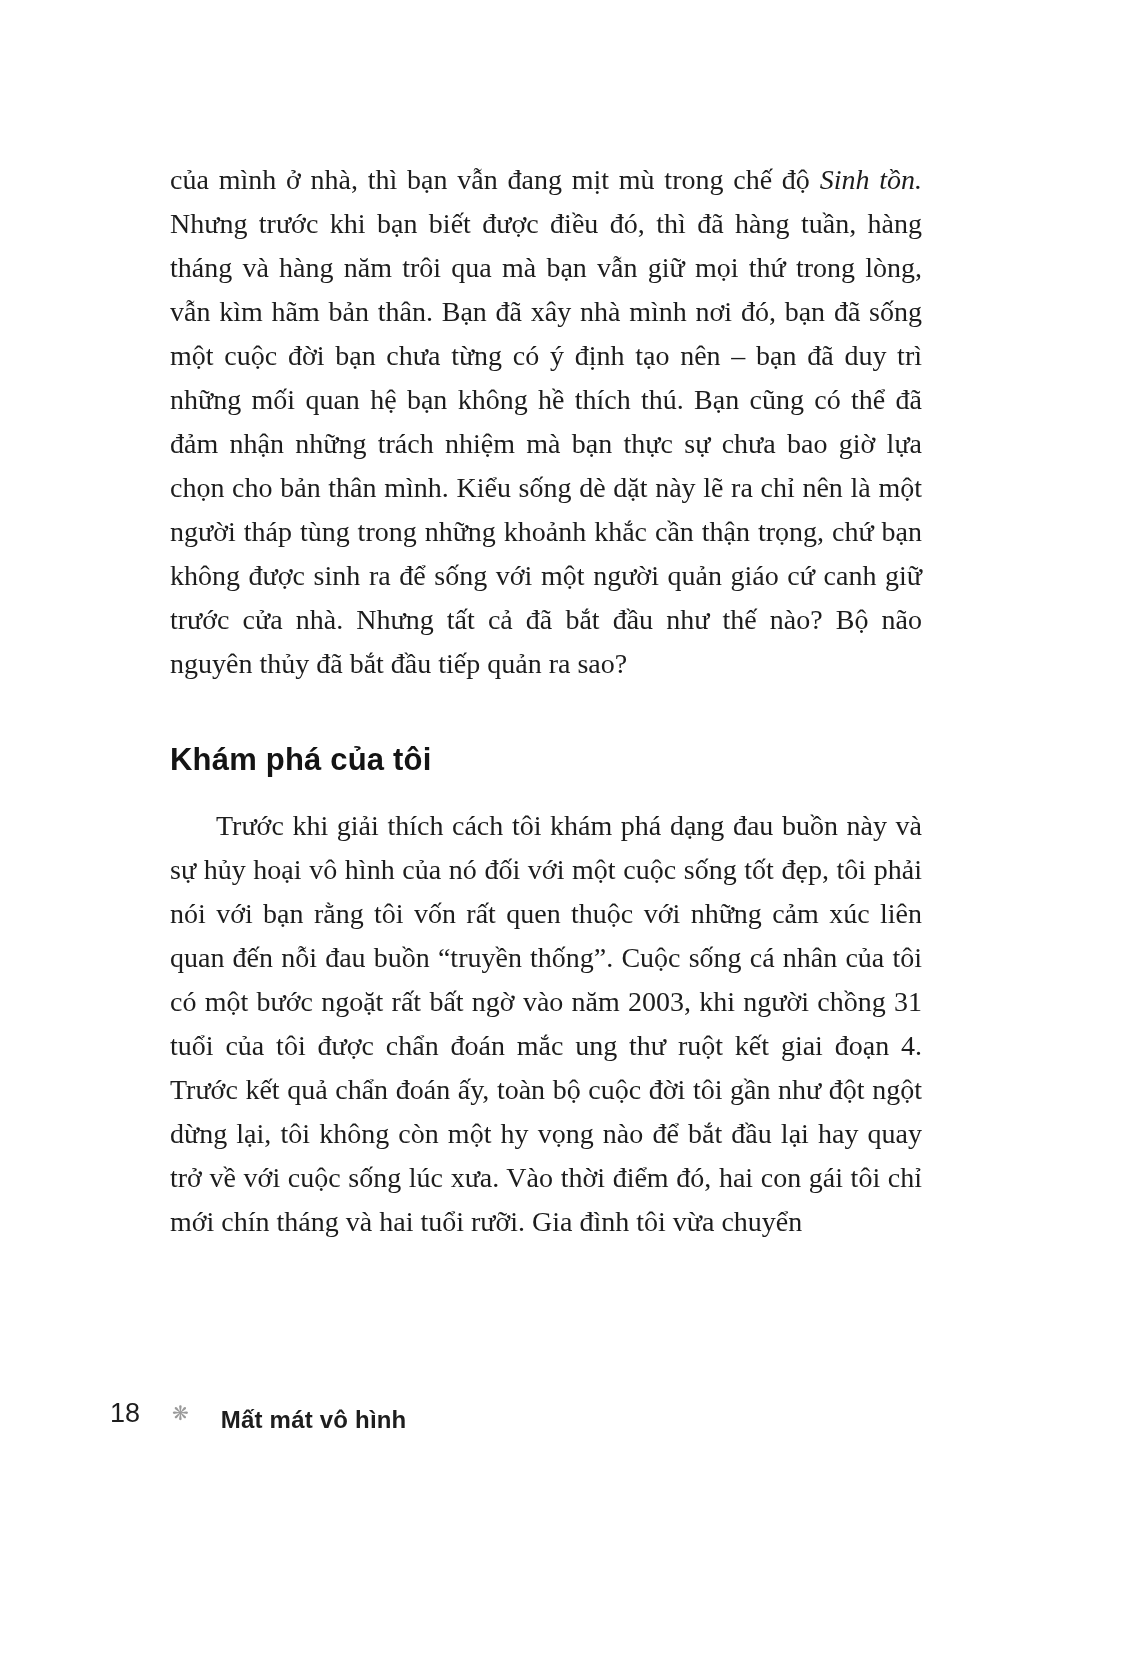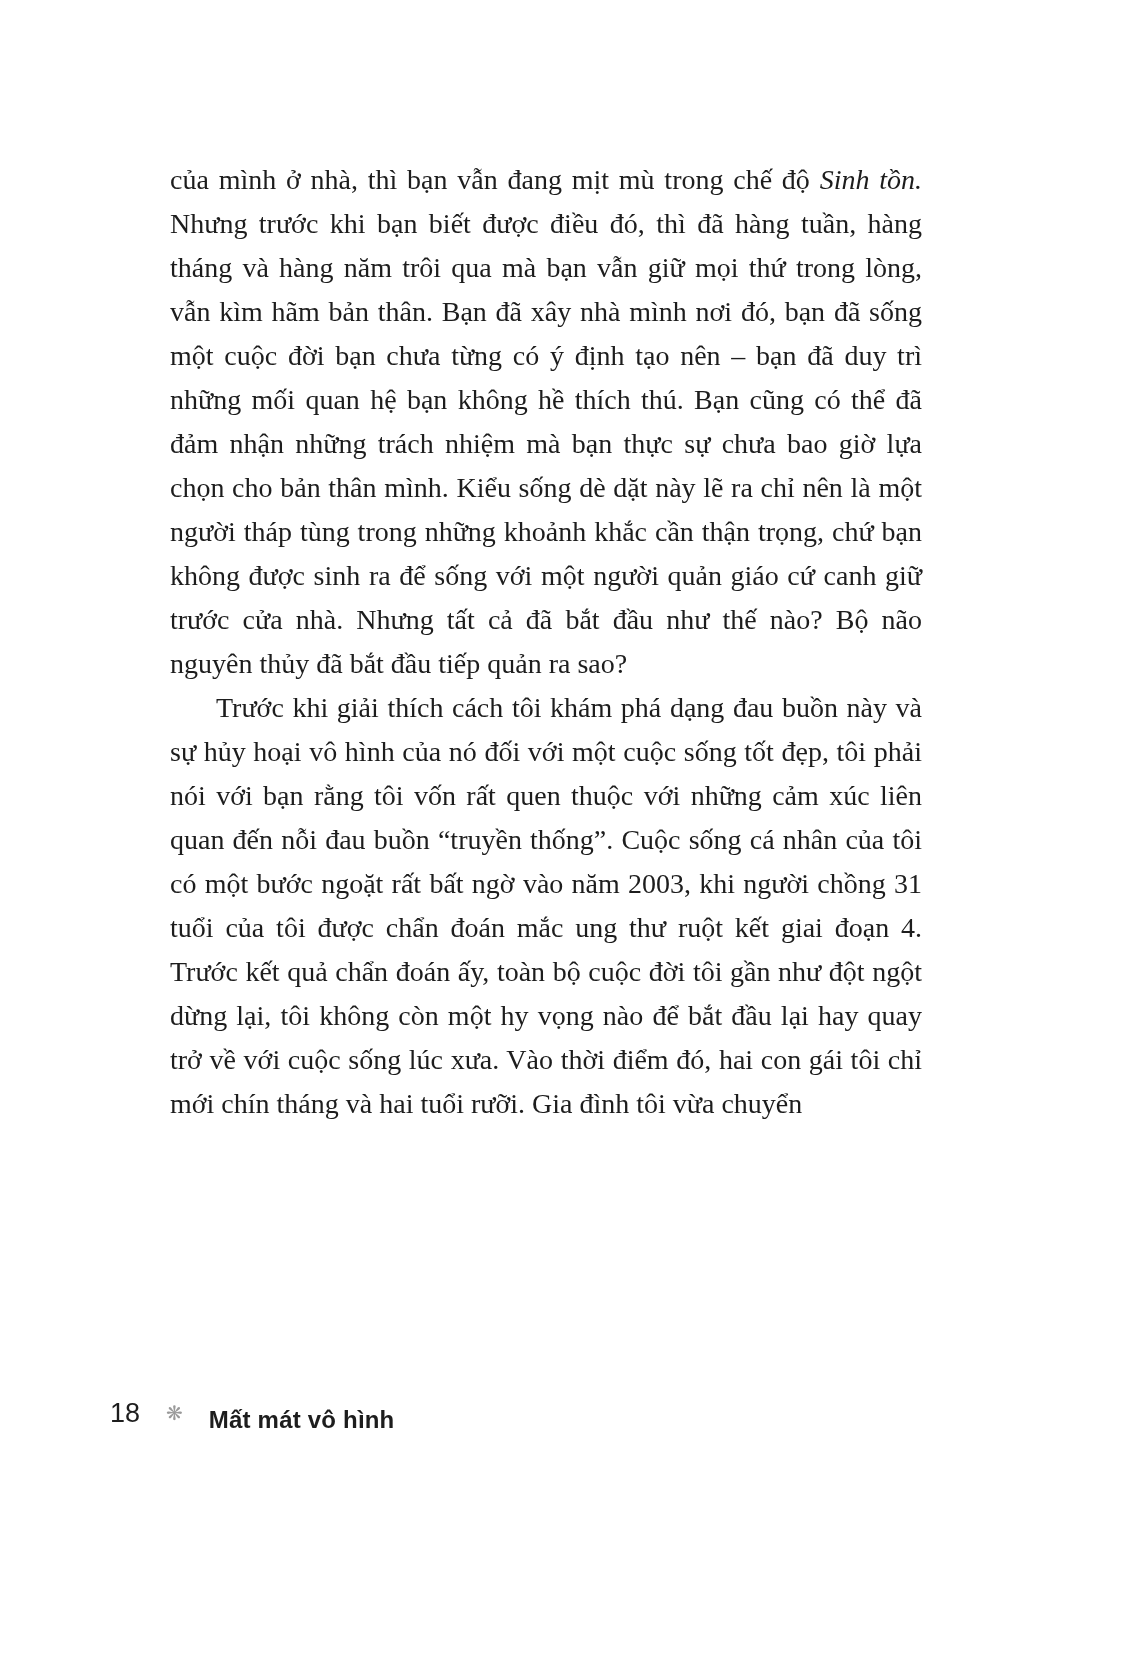--- a/index.html
+++ b/index.html
@@ -43,21 +43,21 @@
     font-weight: 700;
     color: #141414;
     letter-spacing: 0.2px;
   }
   .footer {
     position: absolute;
     left: 110px;
     top: 1392px;
     display: flex;
     align-items: center;
-    gap: 20px;
+    gap: 26px;
   }
   .page-num {
     font-family: "Liberation Sans", "DejaVu Sans", sans-serif;
     font-size: 27px;
     color: #1d1d1d;
   }
   .flower {
     font-family: "DejaVu Sans", sans-serif;
     font-size: 20px;
     color: #9a9a9a;
@@ -74,20 +74,21 @@
   }
 </style>
 </head>
 <body>
 
 <div class="page">
   <div class="content">
 
     <p class="body-par"><span>của mình ở nhà, thì bạn vẫn đang mịt mù trong chế độ </span><em>Sinh tồn.</em><span> Nhưng trước khi bạn biết được điều đó, thì đã hàng tuần, hàng tháng và hàng năm trôi qua mà bạn vẫn giữ mọi thứ trong lòng, vẫn kìm hãm bản thân. Bạn đã xây nhà mình nơi đó, bạn đã sống một cuộc đời bạn chưa từng có ý định tạo nên – bạn đã duy trì những mối quan hệ bạn không hề thích thú. Bạn cũng có thể đã đảm nhận những trách nhiệm mà bạn thực sự chưa bao giờ lựa chọn cho bản thân mình. Kiểu sống dè dặt này lẽ ra chỉ nên là một người tháp tùng trong những khoảnh khắc cần thận trọng, chứ bạn không được sinh ra để sống với một người quản giáo cứ canh giữ trước cửa nhà. Nhưng tất cả đã bắt đầu như thế nào? Bộ não nguyên thủy đã bắt đầu tiếp quản ra sao?</span></p>
 
+    <h2 class="section-heading">Khám phá của tôi</h2>
 
     <p class="body-par indent">Trước khi giải thích cách tôi khám phá dạng đau buồn này và sự hủy hoại vô hình của nó đối với một cuộc sống tốt đẹp, tôi phải nói với bạn rằng tôi vốn rất quen thuộc với những cảm xúc liên quan đến nỗi đau buồn “truyền thống”. Cuộc sống cá nhân của tôi có một bước ngoặt rất bất ngờ vào năm 2003, khi người chồng 31 tuổi của tôi được chẩn đoán mắc ung thư ruột kết giai đoạn 4. Trước kết quả chẩn đoán ấy, toàn bộ cuộc đời tôi gần như đột ngột dừng lại, tôi không còn một hy vọng nào để bắt đầu lại hay quay trở về với cuộc sống lúc xưa. Vào thời điểm đó, hai con gái tôi chỉ mới chín tháng và hai tuổi rưỡi. Gia đình tôi vừa chuyển</p>
 
   </div>
 
   <div class="footer">
     <span class="page-num">18</span>
     <span class="flower">❋</span>
     <span class="book-title">Mất mát vô hình</span>
   </div>

